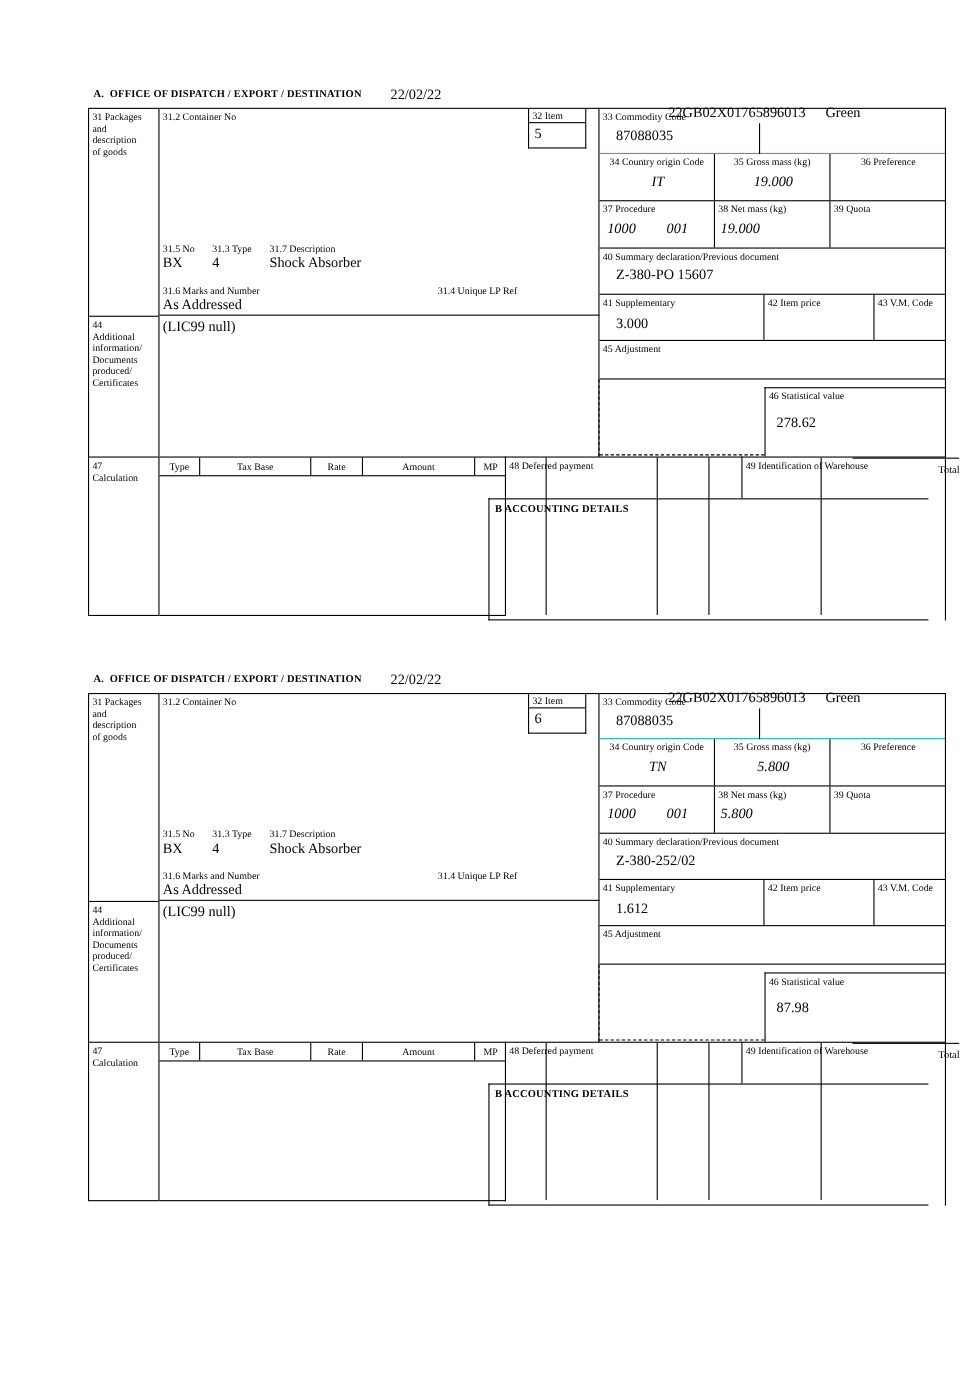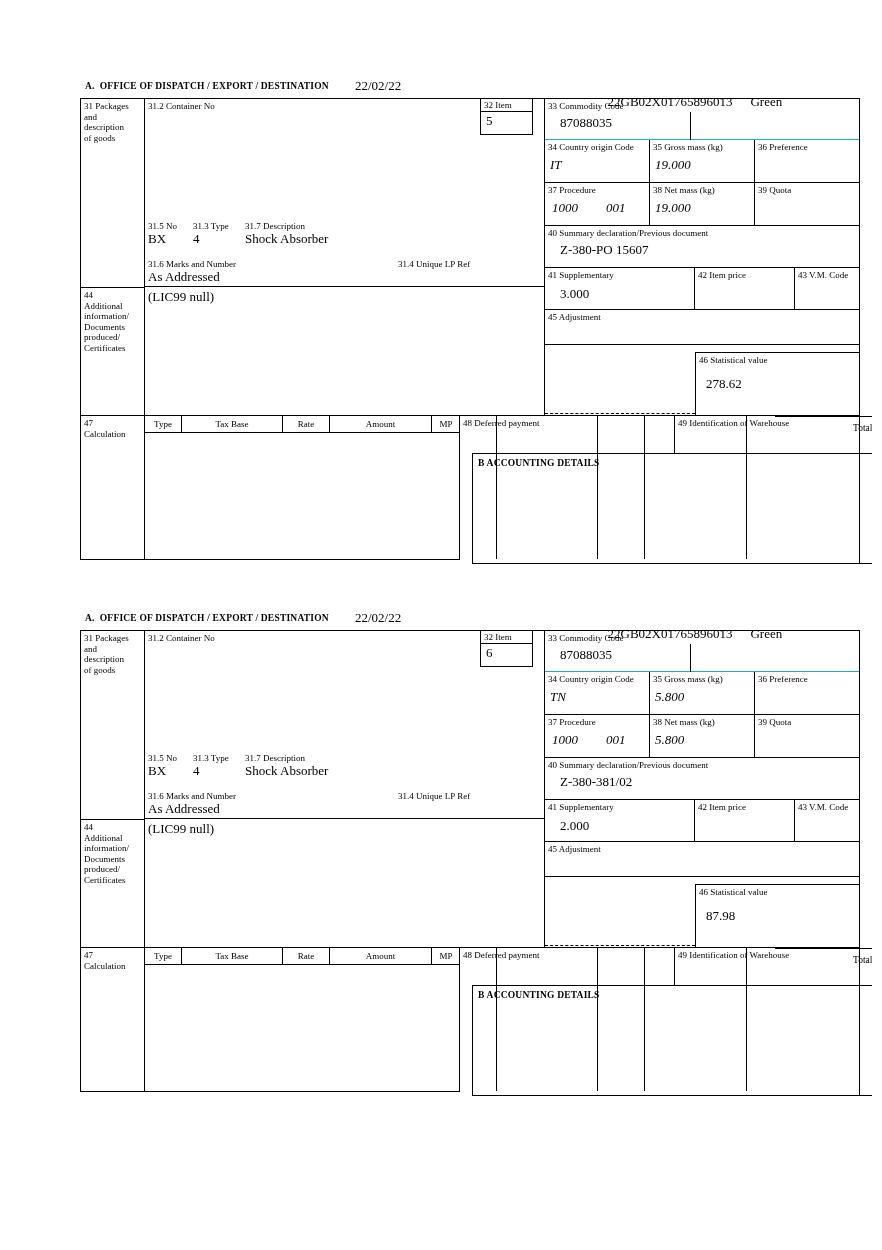--- a/index.html
+++ b/index.html
@@ -25,21 +25,21 @@
          border-top:1px solid #000;border-right:1px solid #000;border-bottom:1px solid #000;}
   .mid44{position:absolute;left:65px;top:209px;width:400px;height:128px;border-right:1px solid #000;}
   .box32{position:absolute;left:335px;top:0;width:53px;height:36px;
          border-left:1px solid #000;border-right:1px solid #000;border-bottom:1px solid #000;}
   .b32l{padding:1px 0 0 3px;border-bottom:1px solid #000;height:13px;}
   .b32v{padding:2px 0 0 5px;}
   .r33{position:absolute;left:465px;top:20px;width:315px;height:42px;
        border-top:1px solid #000;border-bottom:1px solid #14b8a6;}
   .vline33{position:absolute;left:145px;top:13px;height:28px;width:0;border-left:1px solid #000;}
   .rrow{position:absolute;left:465px;width:315px;height:43px;border-bottom:1px solid #000;display:flex;}
-  .row34{top:62px;}
+  .row34{top:62px;text-align:center;}
   .row37{top:105px;}
   .row41{top:190px;height:42px;}
   .rcell{padding:2px 3px;position:relative;}
   .br{border-right:1px solid #000;}
   .w105{width:105px;}.w150{width:150px;}.w100{width:100px;}.w65{width:65px;}
   .cv{margin:6px 0 0 2px;font-style:italic;}
   .proc{margin-left:4px;}
   .proc span:first-child{display:inline-block;width:54px;}
   .r40{position:absolute;left:465px;top:148px;width:315px;height:42px;border-bottom:1px solid #000;}
   .r45{position:absolute;left:465px;top:232px;width:315px;height:35px;border-bottom:1px solid #000;}
@@ -54,21 +54,21 @@
   .ct-head{display:flex;border-bottom:1px solid #000;height:17px;}
   .ct-c{font-size:9px;text-align:center;padding-top:3px;}
   .w37{width:37px;}.w101{width:101px;}.w47{width:47px;}.w102{width:102px;}.w28{width:28px;}
   .ct-body{display:flex;flex:1;}
   .ct-b{height:100%;}
   .ct-total{border-top:1px solid #000;height:15px;}
   .ct-total .lbl{margin-left:78px;font-size:9.5px;display:inline-block;padding-top:2px;}
   .b48{position:absolute;left:380px;top:337px;width:215px;height:38px;
        border-top:1px solid #000;border-right:1px solid #000;}
   .b49{position:absolute;left:595px;top:337px;width:185px;height:38px;border-top:1px solid #000;}
-  .bacct{position:absolute;left:392px;top:375px;width:400px;height:111px;
+  .bacct{position:absolute;left:364px;top:375px;width:400px;height:111px;
          border:1px solid #000;border-right:none;}
   .acct-lbl{font-size:9.5px;font-weight:bold;padding:4px 0 0 5px;letter-spacing:.2px;}
 </style>
 </head>
 <body>
 
 <div class="sheet">
 
   <section class="item-section" style="top:78px">
 
@@ -288,27 +288,27 @@
         <div class="lbl">38 Net mass (kg)</div>
         <div class="val cv">5.800</div>
       </div>
       <div class="rcell w105">
         <div class="lbl">39 Quota</div>
       </div>
     </div>
 
     <div class="r40">
       <div class="lbl pos" style="left:3px;top:2px">40 Summary declaration/Previous document</div>
-      <div class="val pos" style="left:15px;top:17px">Z-380-381/02</div>
+      <div class="val pos" style="left:15px;top:17px">Z-380-252/02</div>
     </div>
 
     <div class="rrow row41">
       <div class="rcell w150 br">
         <div class="lbl">41 Supplementary</div>
-        <div class="val" style="margin:7px 0 0 12px">2.000</div>
+        <div class="val" style="margin:7px 0 0 12px">1.612</div>
       </div>
       <div class="rcell w100 br">
         <div class="lbl">42 Item price</div>
       </div>
       <div class="rcell w65">
         <div class="lbl">43 V.M. Code</div>
       </div>
     </div>
 
     <div class="r45">

